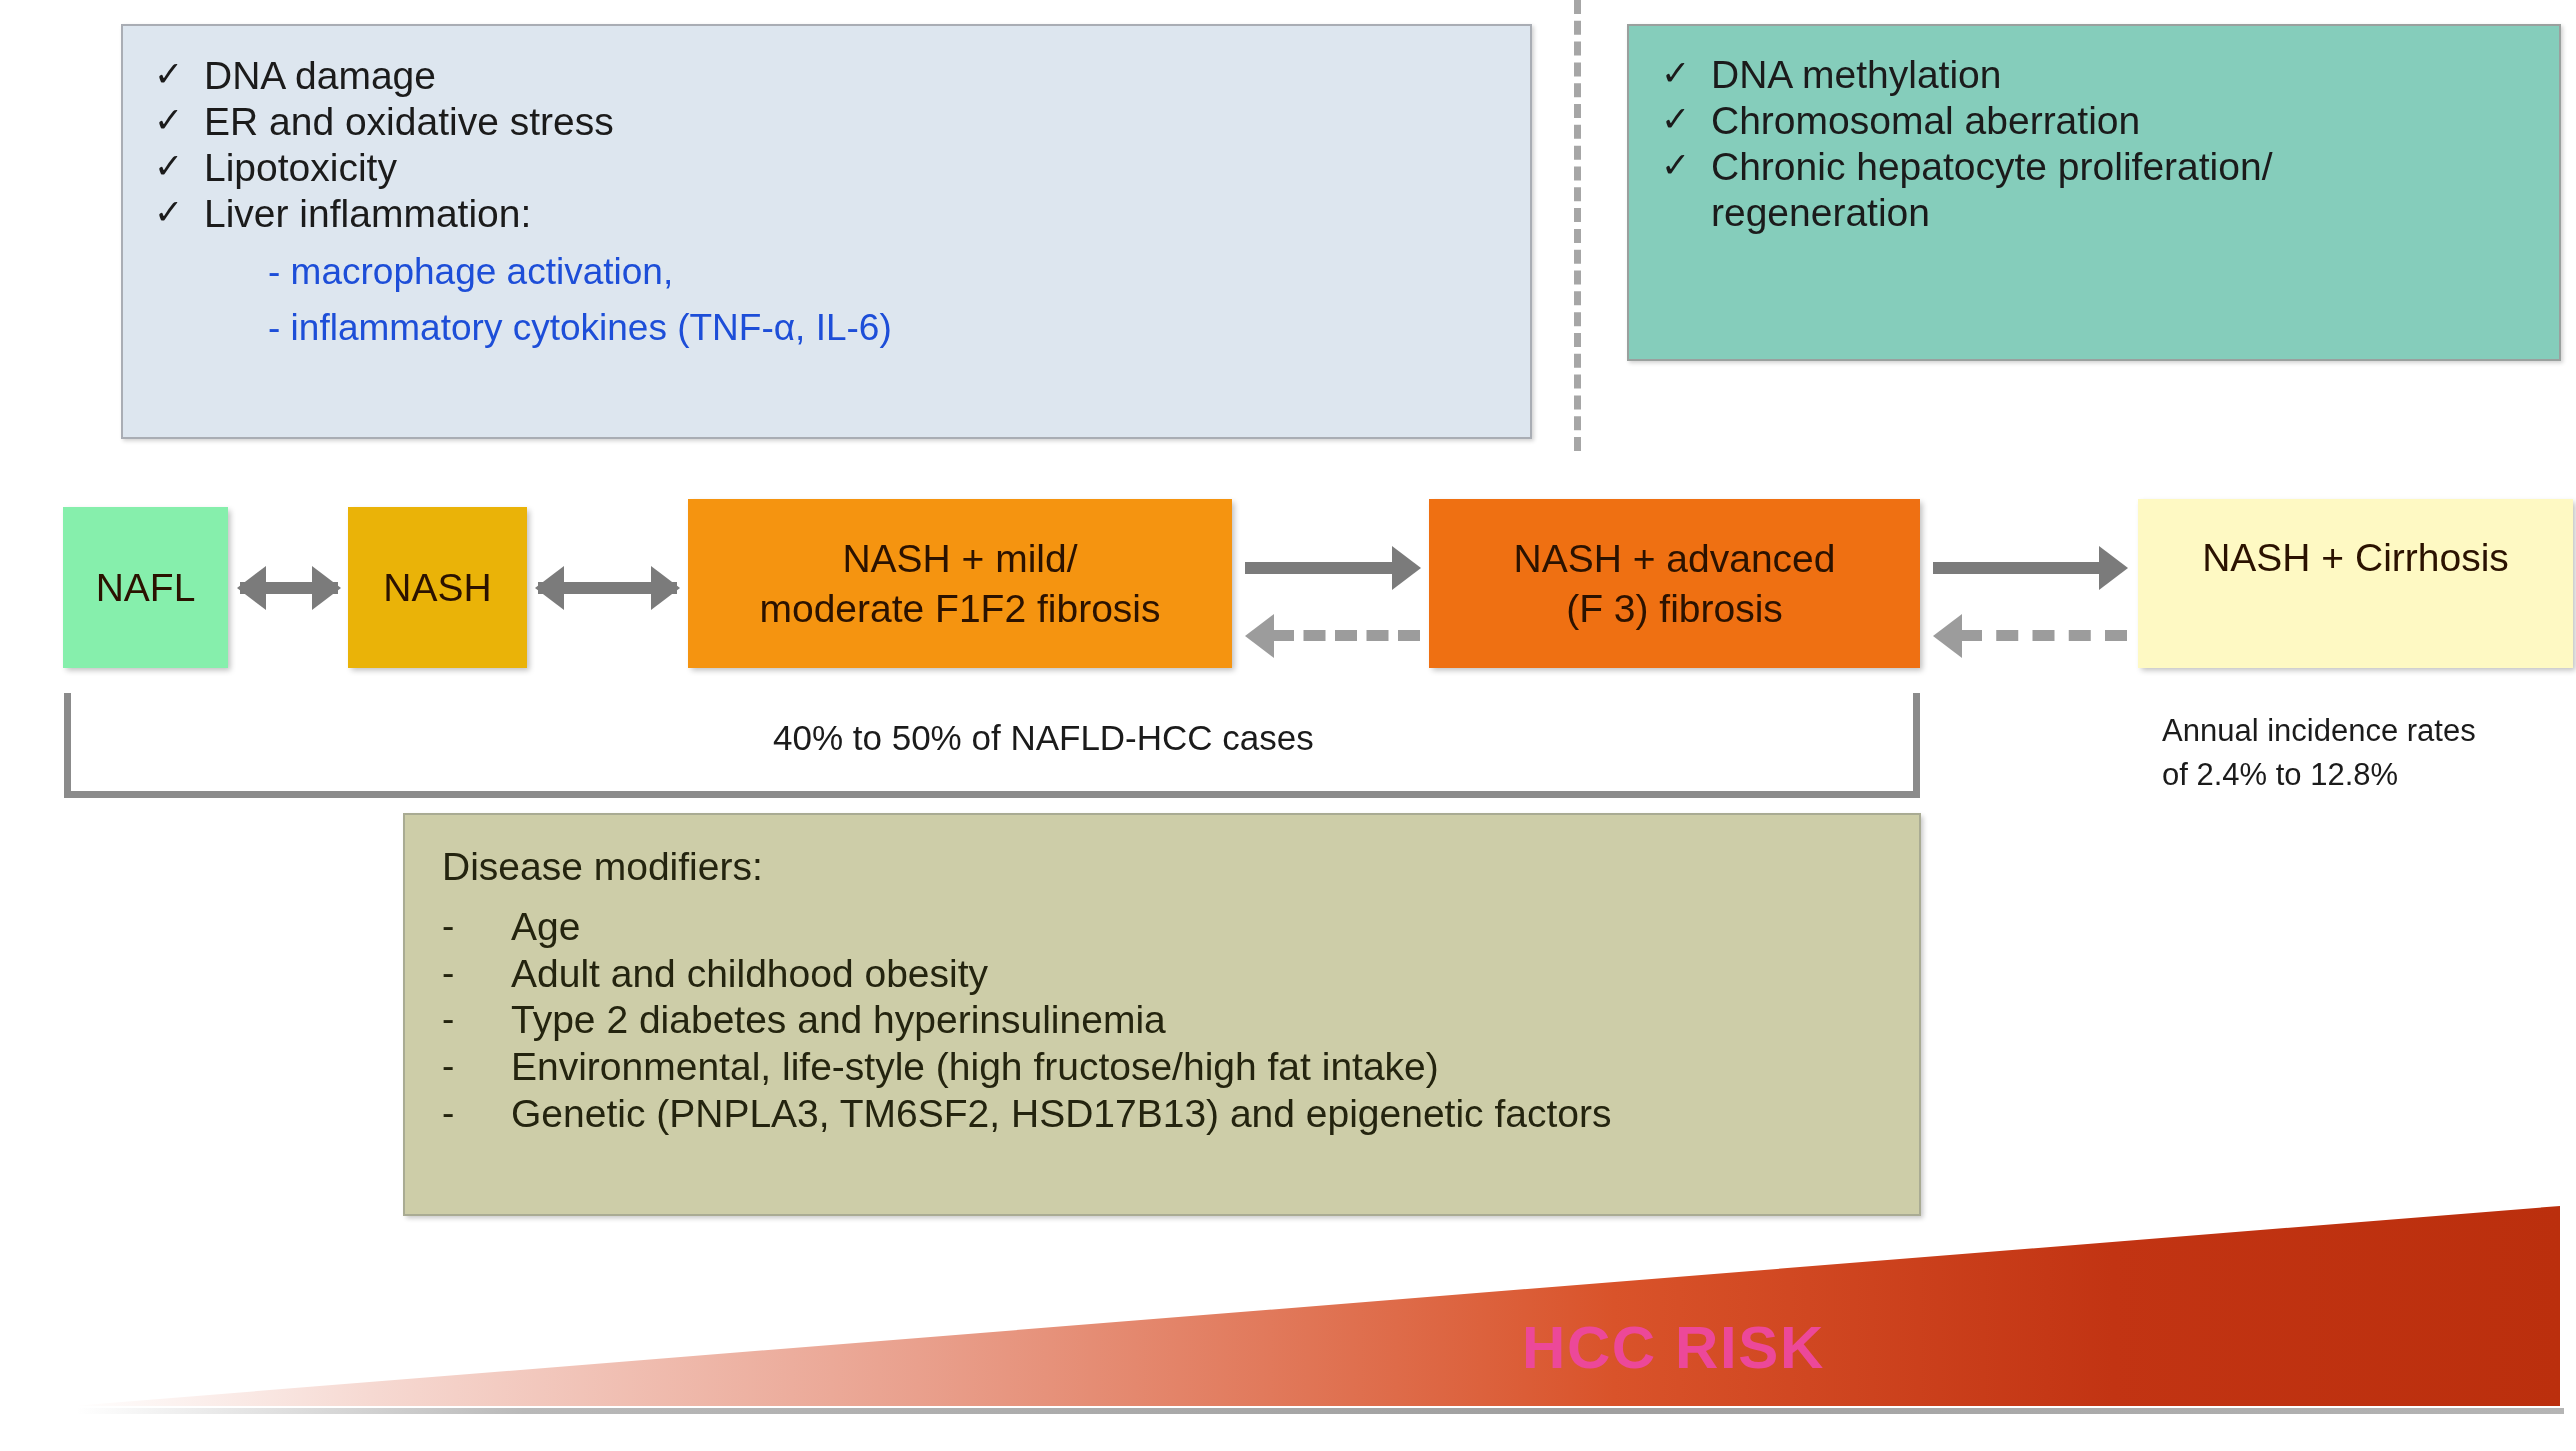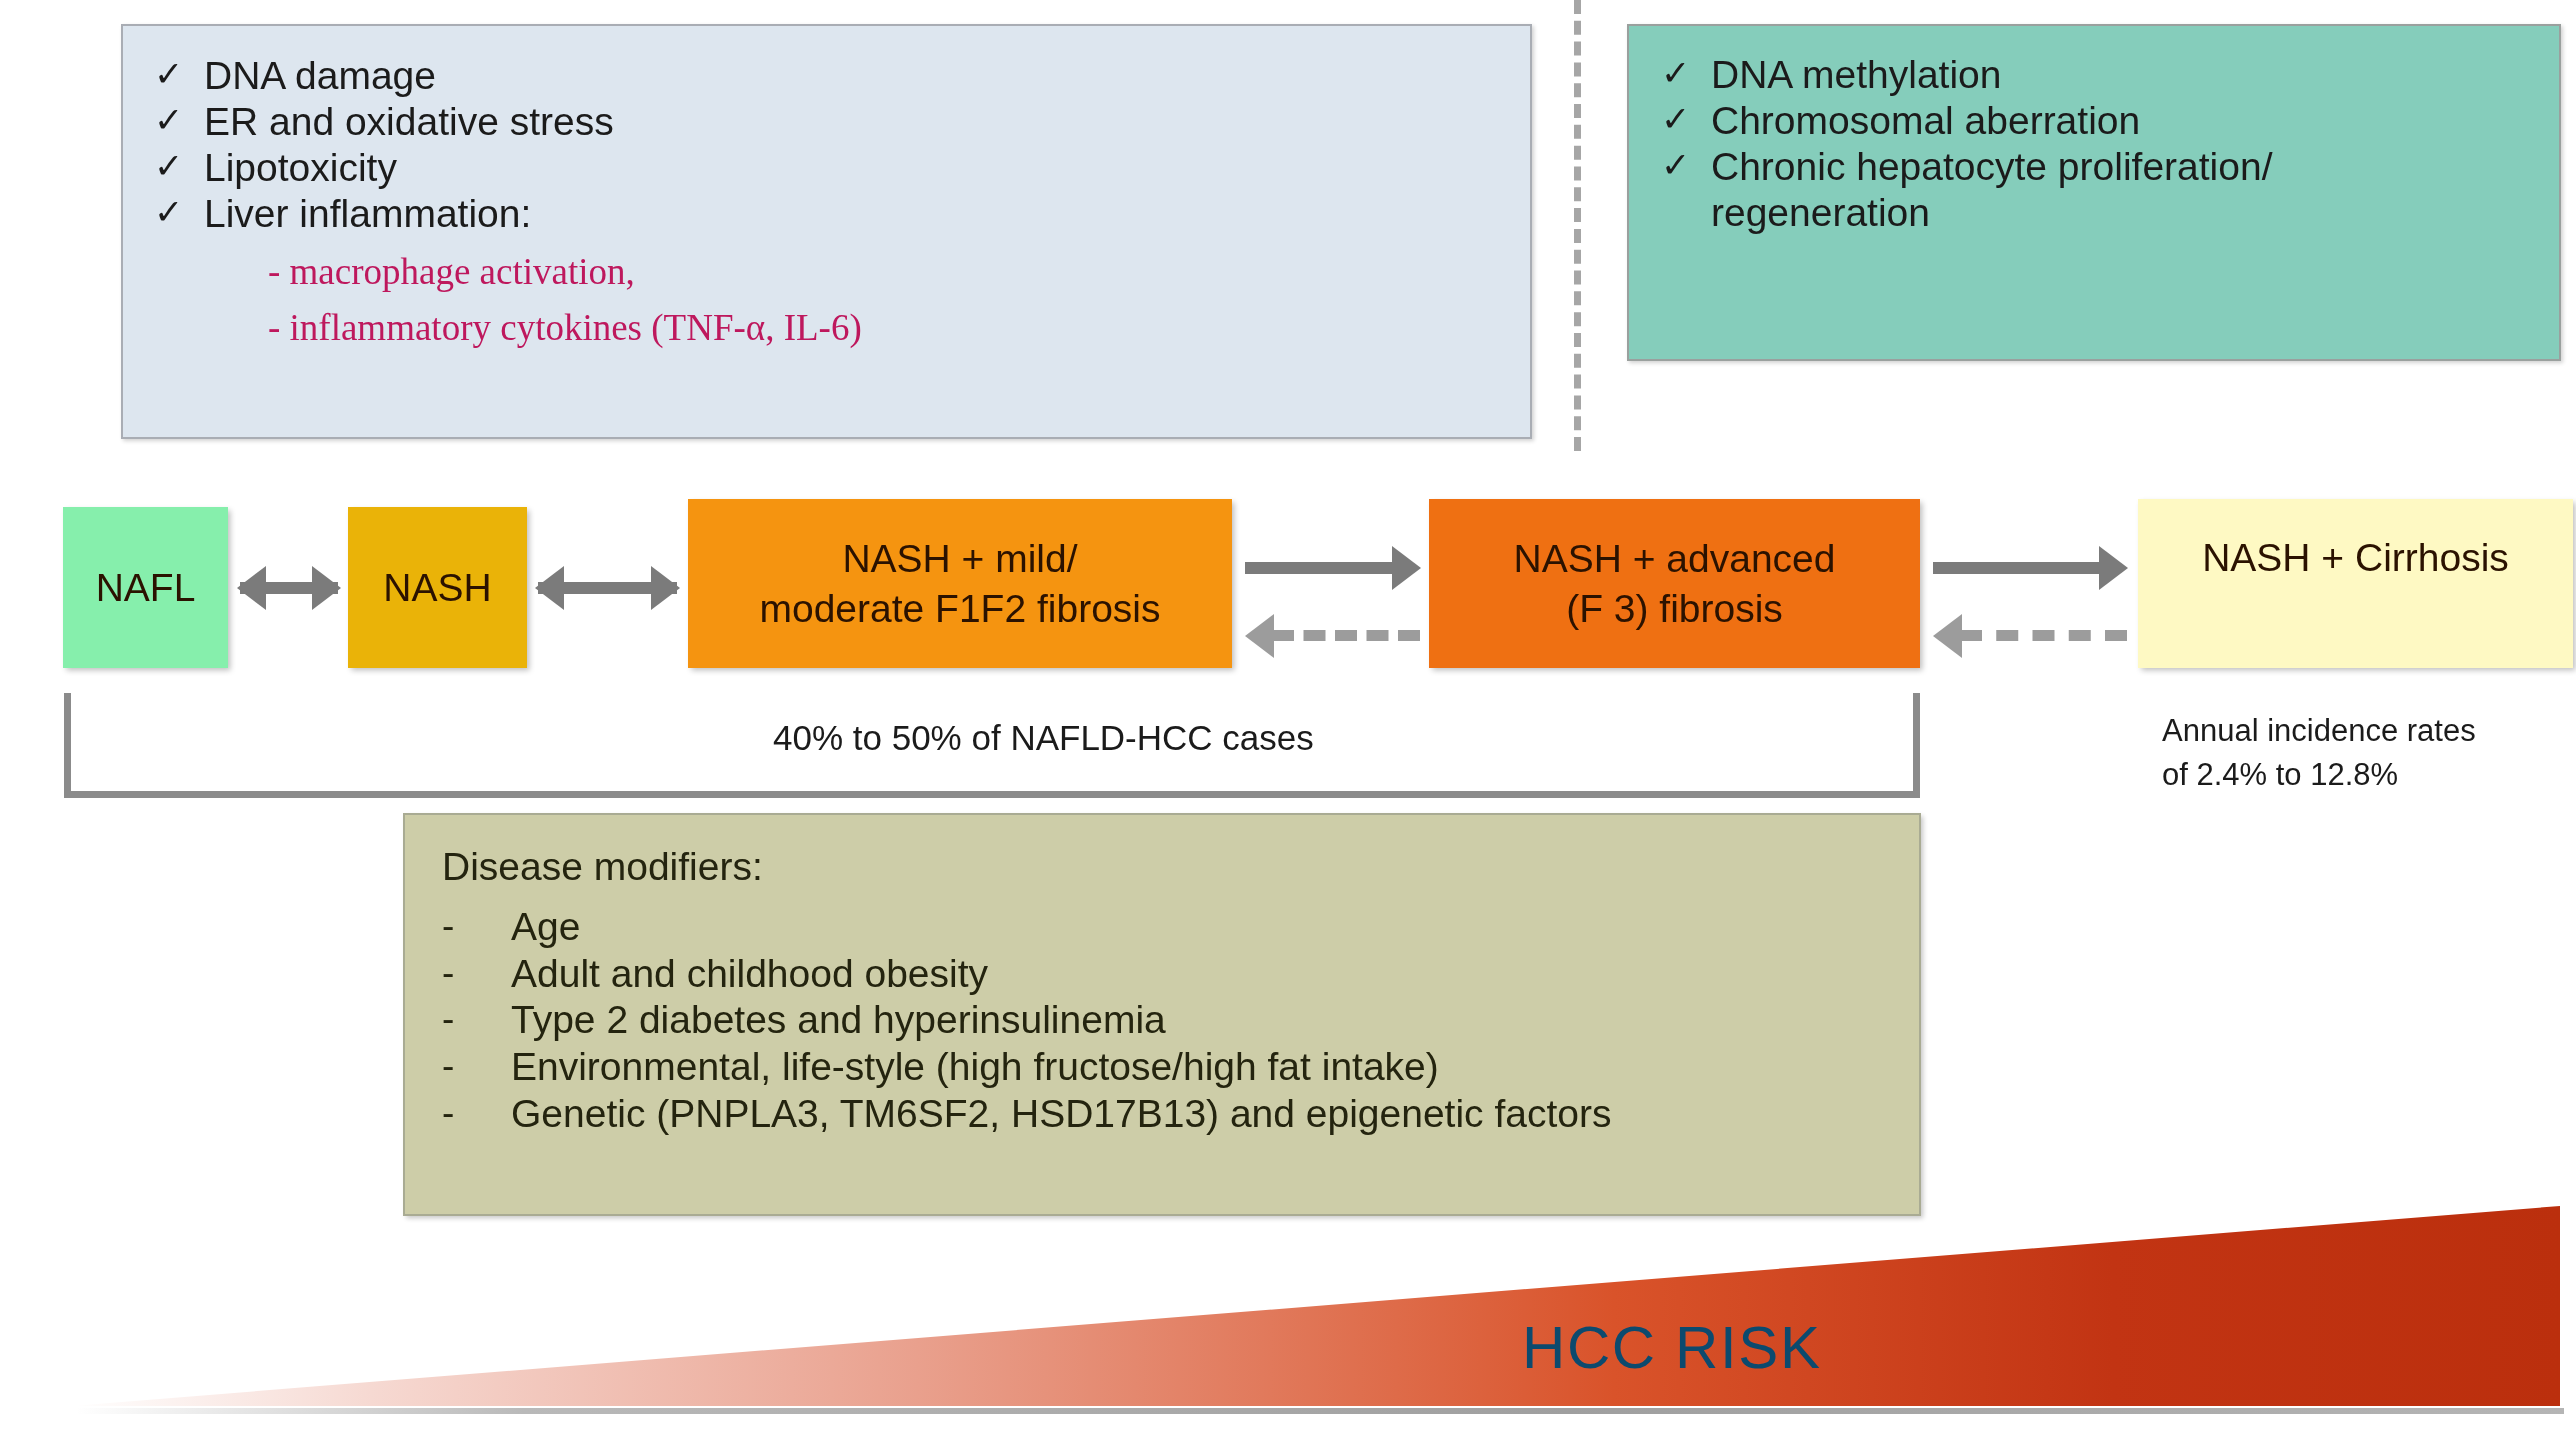--- a/index.html
+++ b/index.html
@@ -24,21 +24,21 @@
     background:#cdcda8;border:2.4px solid #a9ab93;
     box-shadow:3.2px 3.2px 4.8px rgba(0,0,0,0.22);
   }
 
   .check-row{display:flex;align-items:flex-start;}
   .check-mark{
     width:50px;flex:0 0 50px;text-align:left;
     font-size:35px;line-height:1.18;color:#1b1b1b;
   }
   .check-text{font-size:39px;line-height:1.18;color:#1b1b1b;}
-  .sub-row{font-size:37px;line-height:1.3;color:#be185d;font-family:Liberation Serif, serif;}
+  .sub-row{font-size:37px;line-height:1.3;color:#1d4ed8;}
 
   .dash-row{display:flex;align-items:flex-start;}
   .dash-mark{
     width:69px;flex:0 0 69px;font-size:37px;line-height:1.2;color:#24240f;
   }
   .dash-text{font-size:39px;line-height:1.2;color:#24240f;}
 
   
   .v-dash{
     position:absolute;width:0;border-left:7.2px dashed #a6a6a6;
@@ -93,21 +93,21 @@
 
   
   .wedge-wrap{position:absolute;}
   .wedge{
     width:100%;height:100%;
     background:linear-gradient(to right,#ffffff 0%,#f6d9d2 12%,#e9a08d 34%,#d9532a 62%,#c23413 82%,#bb2f0d 100%);
     -webkit-clip-path:polygon(0% 100%,100% 0%,100% 100%);
     clip-path:polygon(0% 100%,100% 0%,100% 100%);
   }
   .wedge-label{
-    position:absolute;color:#0c4a6e;font-weight:normal;font-size:60px;
+    position:absolute;color:#ec4899;font-weight:bold;font-size:60px;
     letter-spacing:1.6px;
   }
   .baseline{
     position:absolute;height:5.6px;
     background:linear-gradient(to right,rgba(255,255,255,0) 0%,#b9b9b9 18%,#9f9f9f 60%,#b5b5b5 100%);
   }
 </style>
 </head>
 <body>
 

